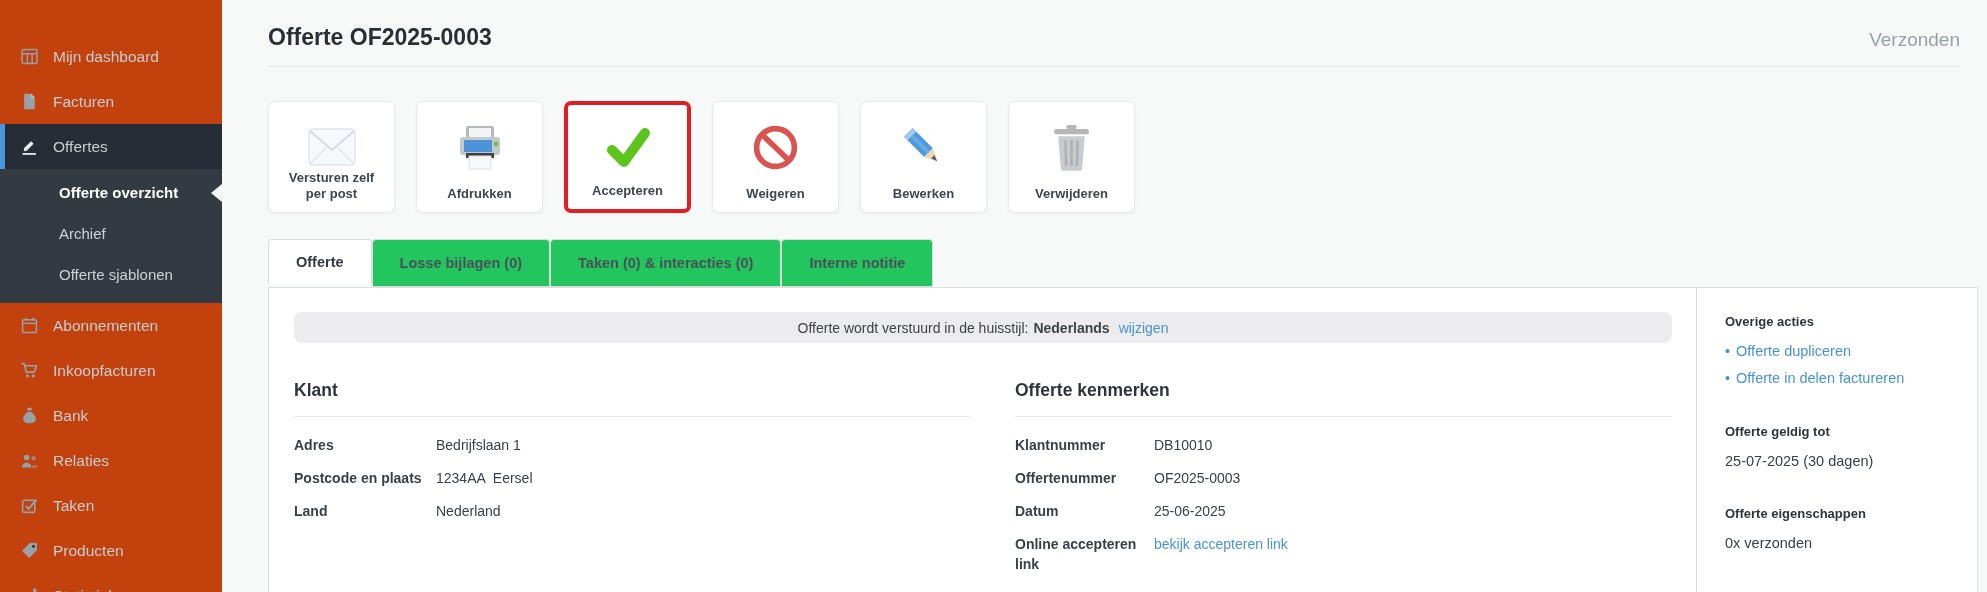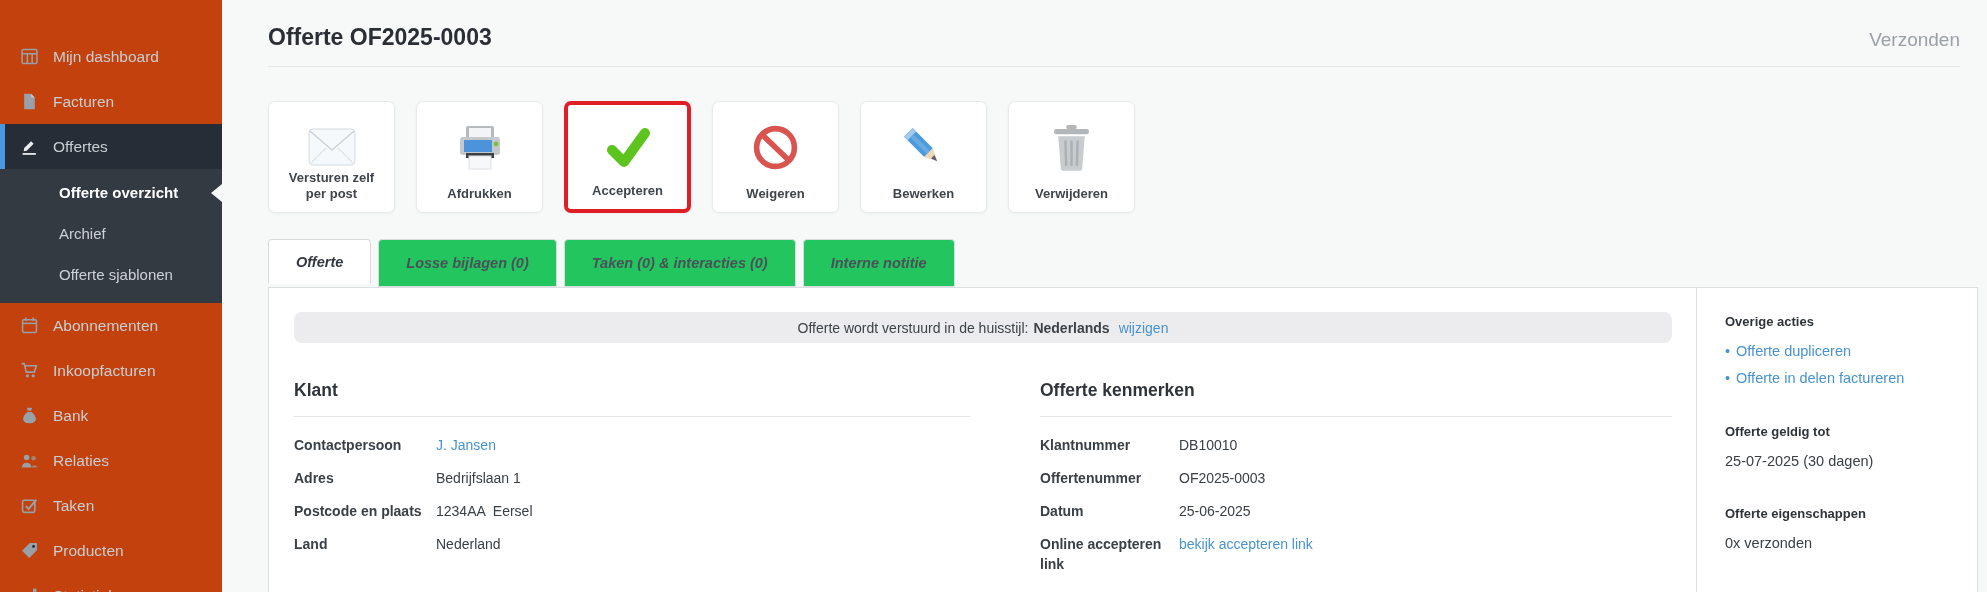--- a/index.html
+++ b/index.html
@@ -68,21 +68,21 @@
     position:absolute; top:13px; left:0; right:0; height:64px;
     display:flex; align-items:center; justify-content:center;
   }
   .action-btn.highlighted .icon-wrap { top:10px; }
   .action-label {
     font-size:13px; font-weight:bold; color:#3f454b;
     text-align:center; line-height:1.28; max-width:104px;
   }
 
   
-  .tabs-row { margin:26px 0 0 46px; display:flex; gap:7px; position:relative; z-index:2; flex-shrink:0;font-style:italic; }
+  .tabs-row { margin:26px 0 0 46px; display:flex; position:relative; z-index:2; flex-shrink:0; }
   .tab {
     height:48px; padding:0 27px;
     display:flex; align-items:center;
     background:#22c55e; border:1px solid #d9dcde;
     border-radius:4px 4px 0 0;
     font-size:14.5px; font-weight:bold; color:#4a5159; cursor:pointer;
   }
   .tab.active {
     background:#fff; color:#33383e;
     border-bottom:1px solid #fff;
@@ -106,21 +106,21 @@
   .notice-bar {
     height:31px; background:#ececee; border-radius:8px;
     display:flex; align-items:center; justify-content:center;
     font-size:14px; color:#3d4247;
   }
   .notice-bar b { margin-left:5px; }
   .notice-link { color:#4793d2; margin-left:9px; cursor:pointer; }
 
   .sections { display:flex; margin-top:37px; }
   .section-klant { width:676px; flex-shrink:0; }
-  .section-kenmerken { flex:1; min-width:0; margin-left:70px; }
+  .section-kenmerken { flex:1; min-width:0; margin-left:45px; }
   .section-heading { font-size:17.5px; font-weight:bold; color:#2f343a; }
   .section-divider { margin-top:15px; border-bottom:1px solid #e3e5e7; }
   .rows { margin-top:18px; }
   .info-row { display:flex; align-items:baseline; margin-bottom:13px; font-size:14px; line-height:20px; }
   .info-label { font-weight:bold; color:#3a4046; flex-shrink:0; }
   .section-klant .info-label { width:142px; }
   .section-kenmerken .info-label { width:139px; }
   .info-value { color:#3a4046; white-space:pre-wrap; }
   .info-value.link { color:#4793d2; cursor:pointer; }
 
@@ -348,24 +348,20 @@
         <span class="notice-link">wijzigen</span>
       </div>
 
       <div class="sections">
 
         <div class="section-klant">
           <div class="section-heading">Klant</div>
           <div class="section-divider"></div>
           <div class="rows">
             <div class="info-row">
-              <span class="info-label">Contactpersoon</span>
-              <span class="info-value link">J. Jansen</span>
-            </div>
-            <div class="info-row">
               <span class="info-label">Adres</span>
               <span class="info-value">Bedrijfslaan 1</span>
             </div>
             <div class="info-row">
               <span class="info-label">Postcode en plaats</span>
               <span class="info-value">1234AA  Eersel</span>
             </div>
             <div class="info-row">
               <span class="info-label">Land</span>
               <span class="info-value">Nederland</span>

